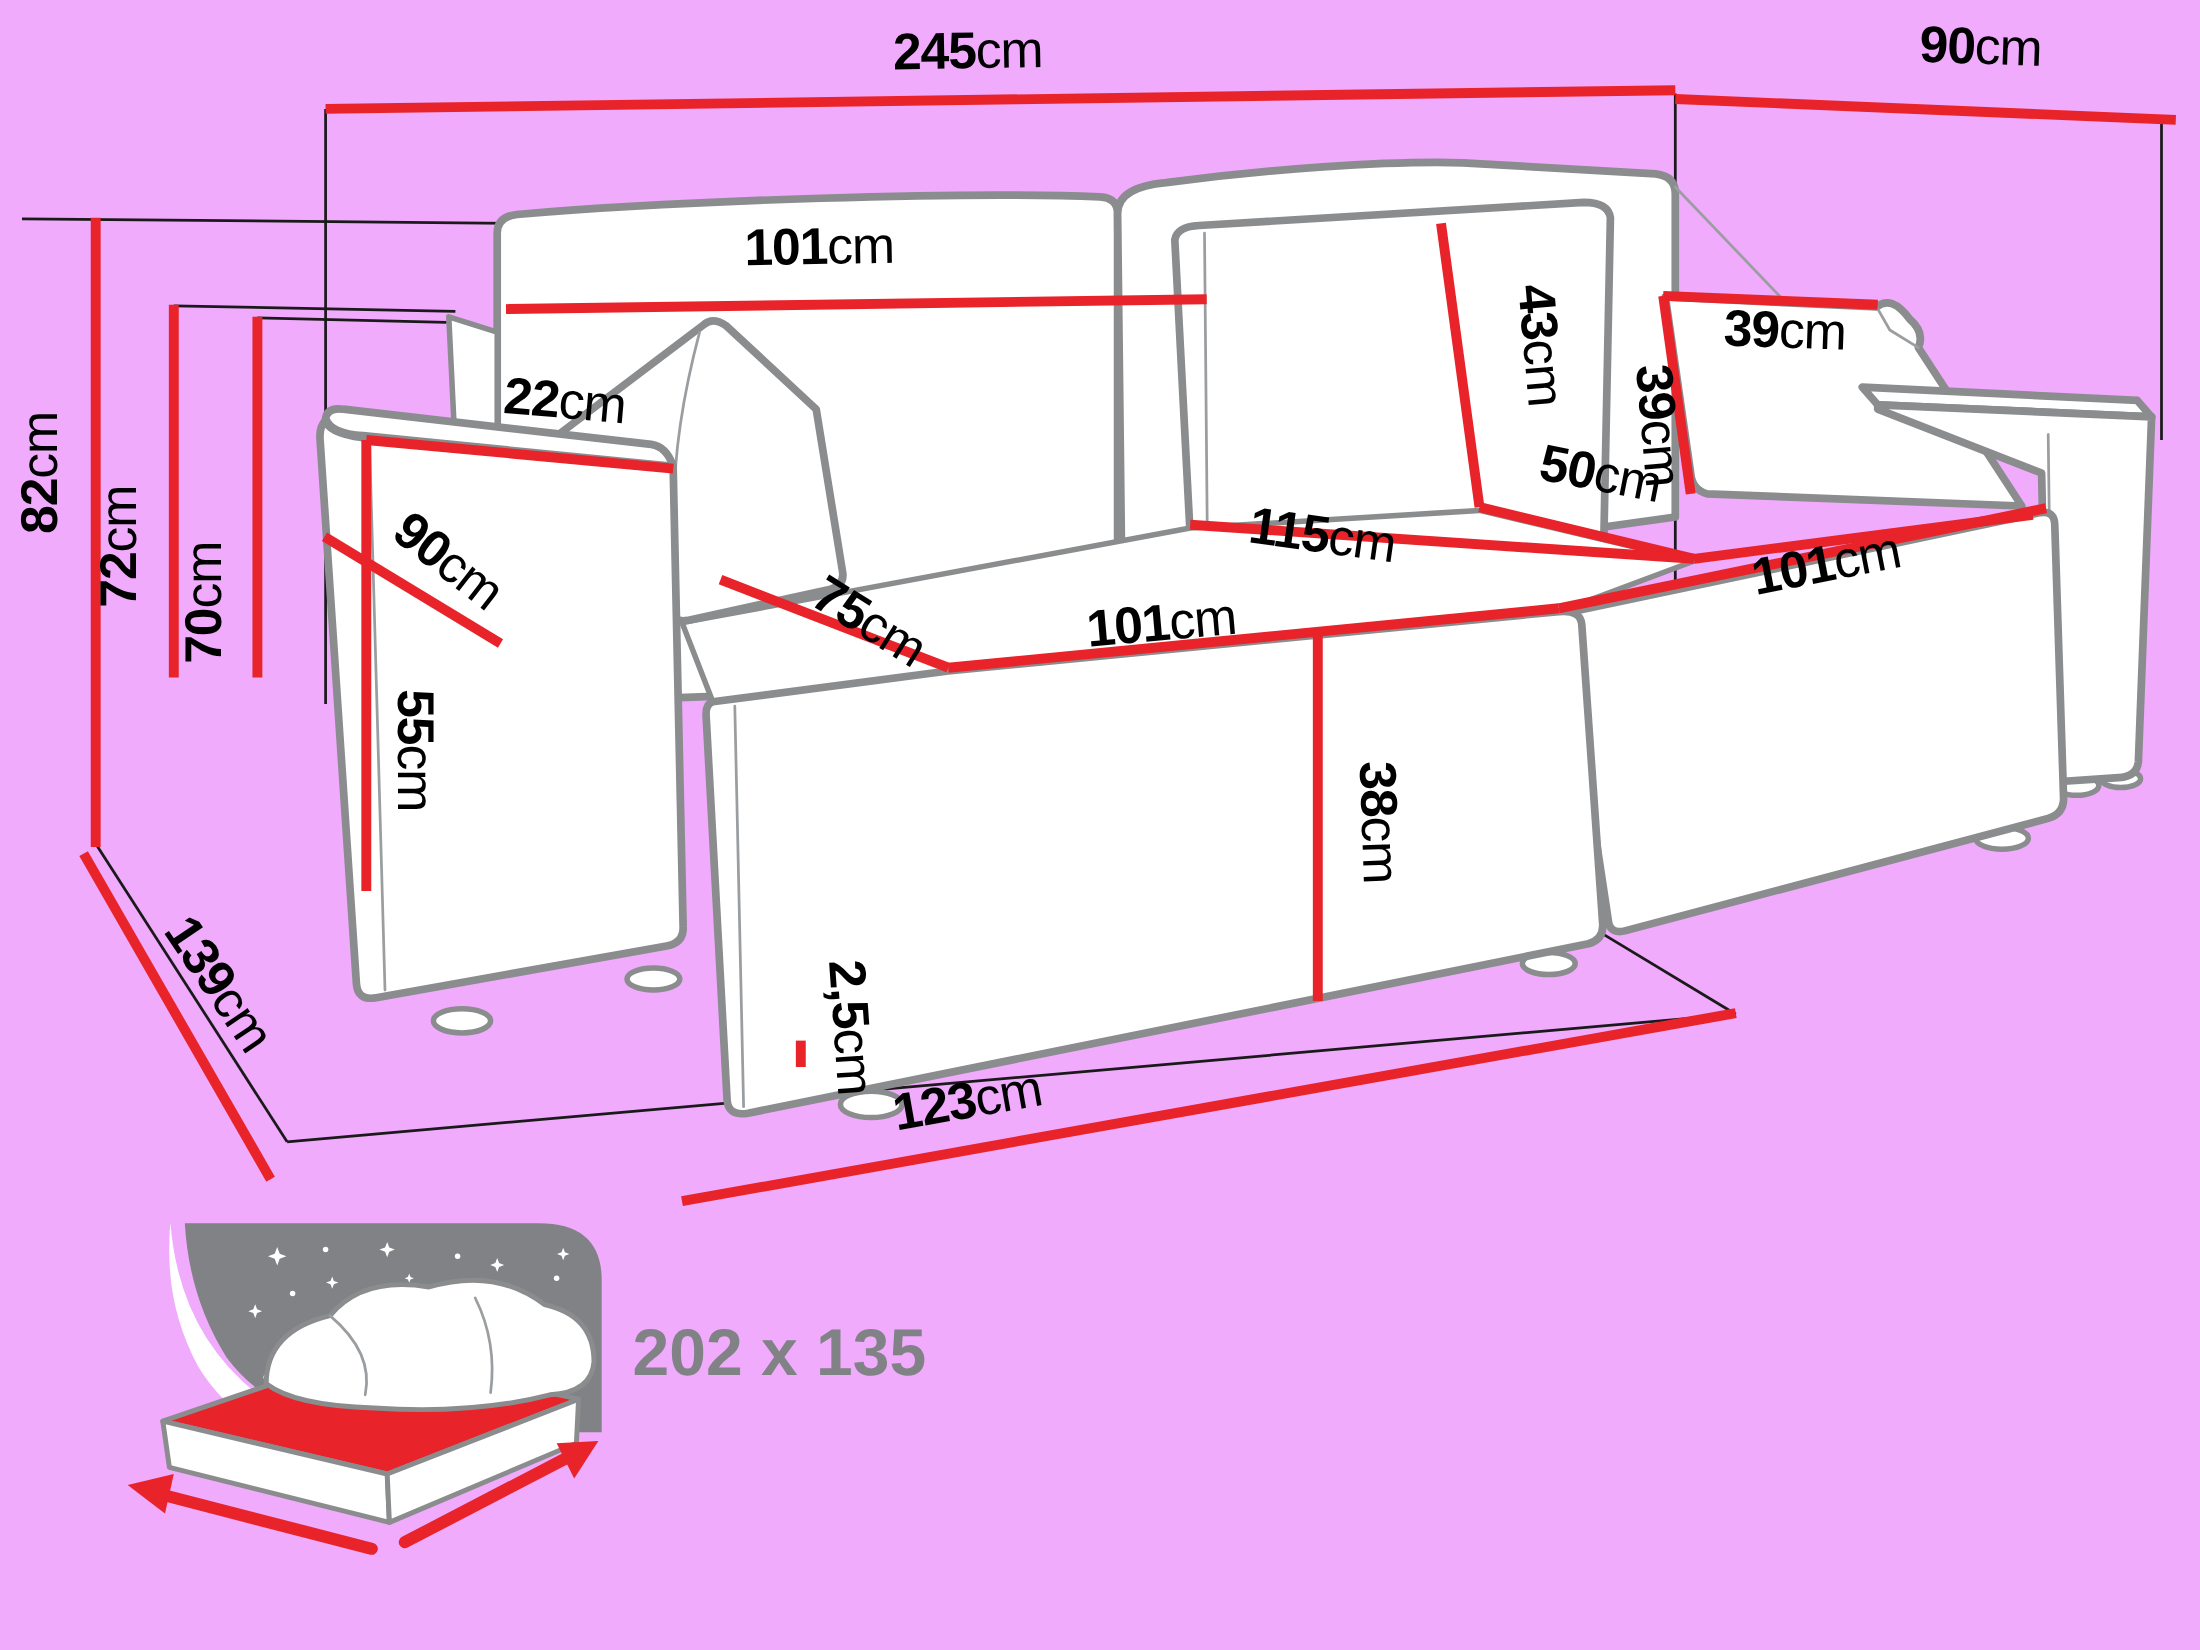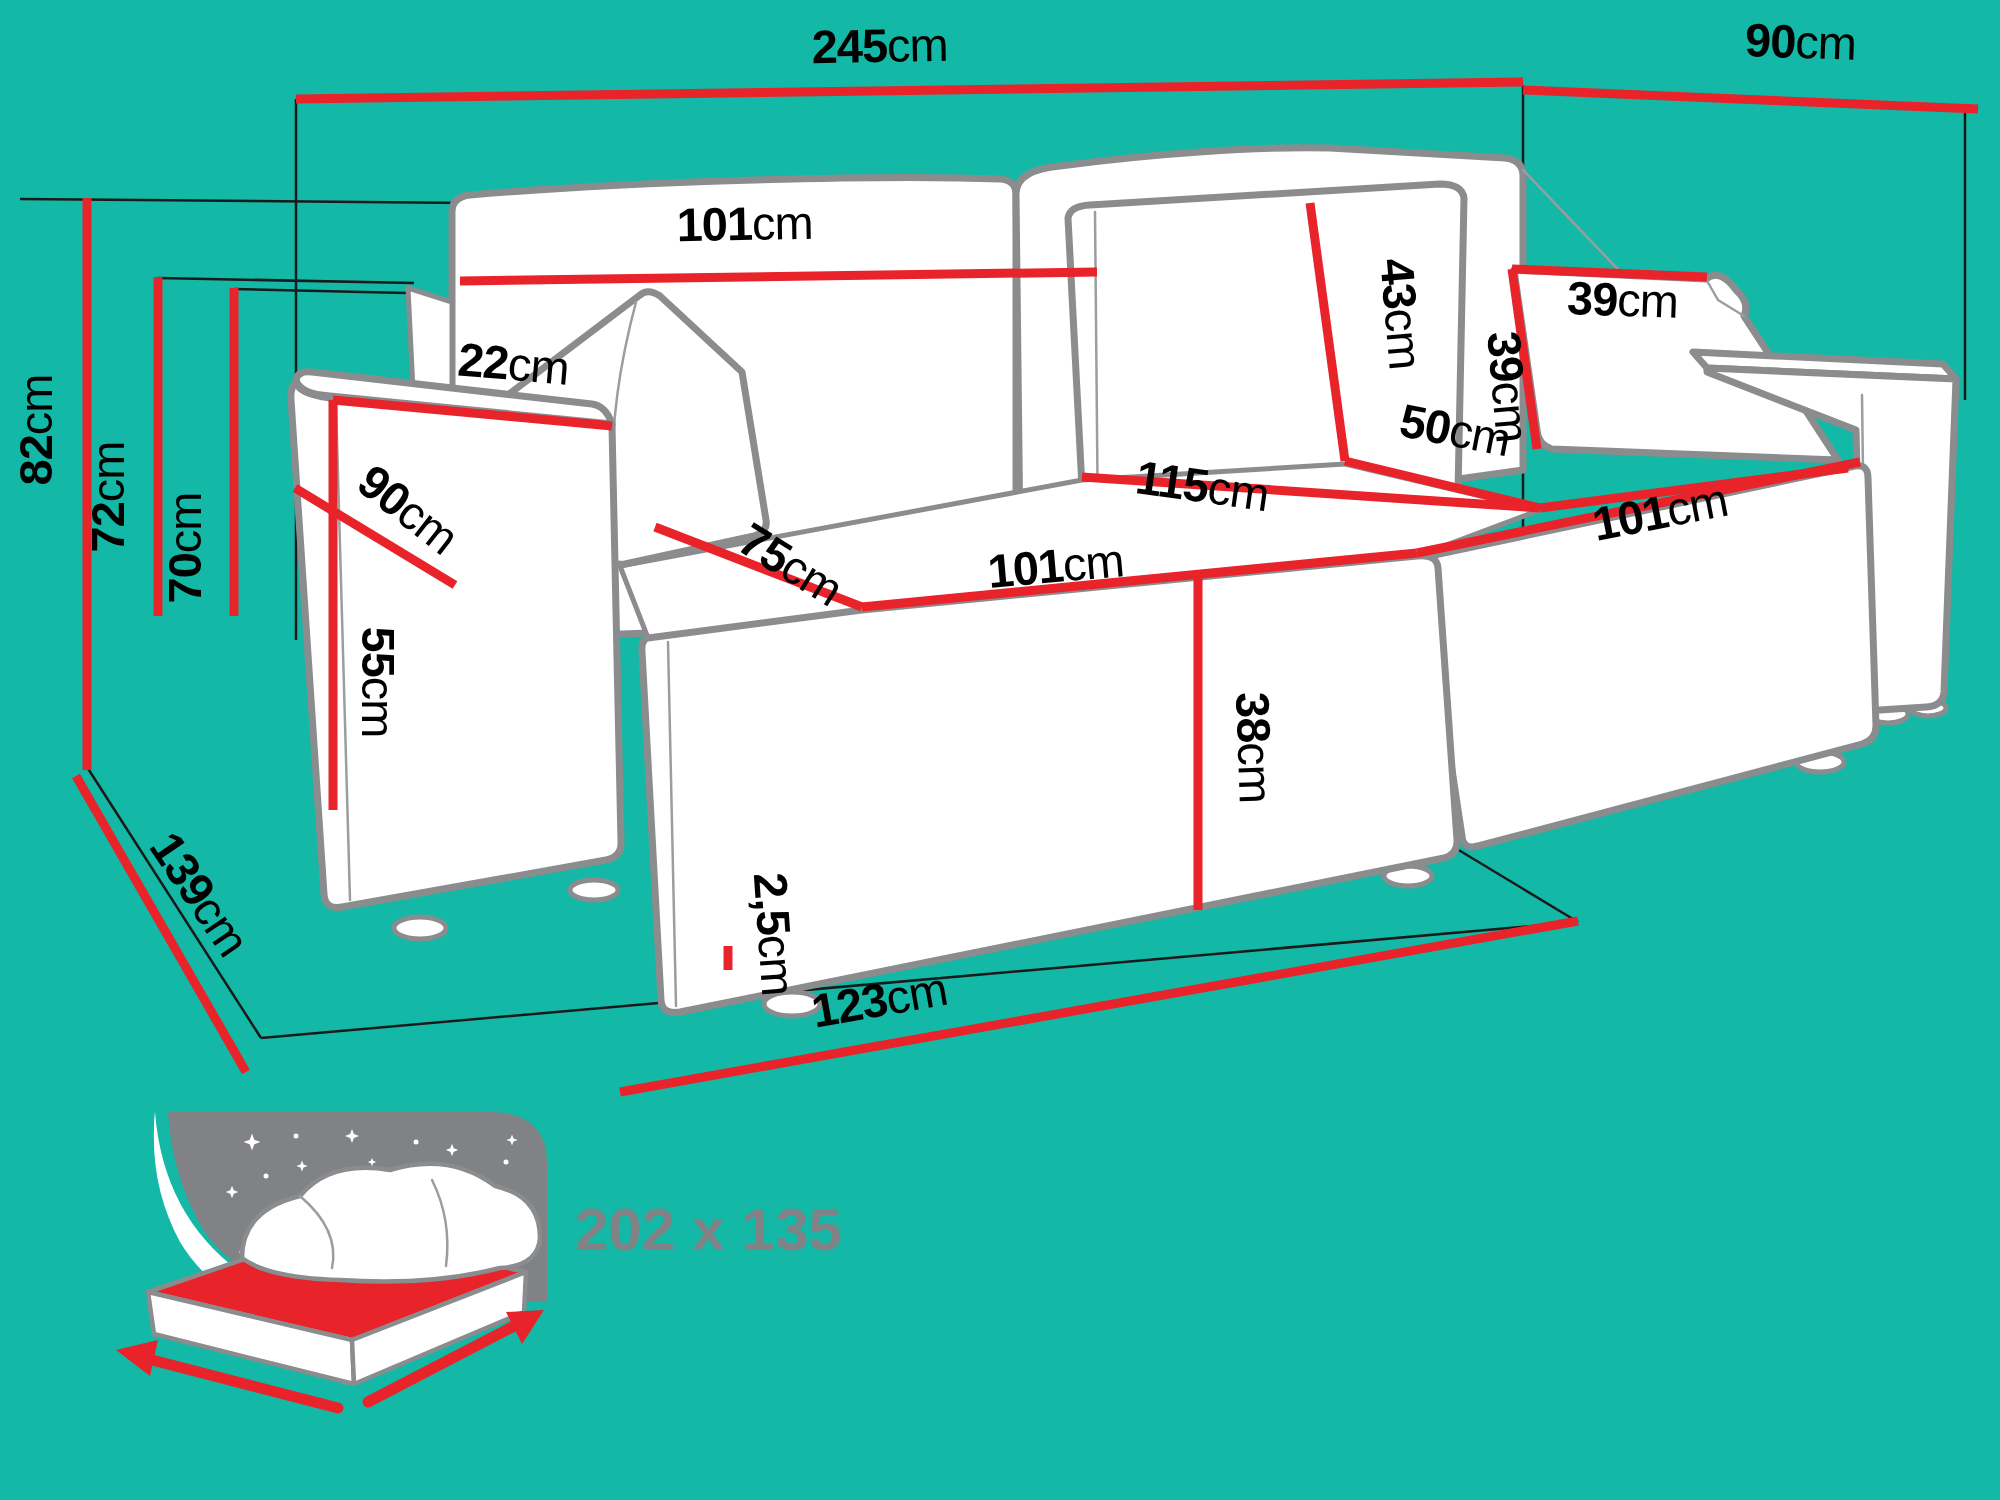--- a/index.html
+++ b/index.html
@@ -1,16 +1,16 @@
 <!DOCTYPE html>
 <html><head>
 <meta charset="utf-8">
 <style>
   html,body{margin:0;padding:0;background:#ffffff;}
-  .stage{position:relative;width:2000px;height:1500px;background:#14b8a6;overflow:hidden;text-decoration:underline;}
+  .stage{position:relative;width:2000px;height:1500px;background:#f0abfc;overflow:hidden;text-decoration:underline;}
   svg{display:block;}
   
   .construction{stroke:#1a1a1a;stroke-width:2.5;fill:none;}
   .floorline{stroke:#1a1a1a;stroke-width:2.5;fill:none;}
   .red{stroke:#e8232a;stroke-width:9;fill:none;stroke-linecap:butt;}
   .sofa{stroke:#8a8c8e;stroke-width:7;fill:#ffffff;stroke-linejoin:round;stroke-linecap:round;}
   .sofathin{stroke:#9b9ea1;stroke-width:2.5;fill:none;stroke-linejoin:round;stroke-linecap:round;}
   .sofamed{stroke:#8a8c8e;stroke-width:5;fill:#ffffff;stroke-linejoin:round;}
   .foot{stroke:#8a8c8e;stroke-width:5;fill:#ffffff;}
   

